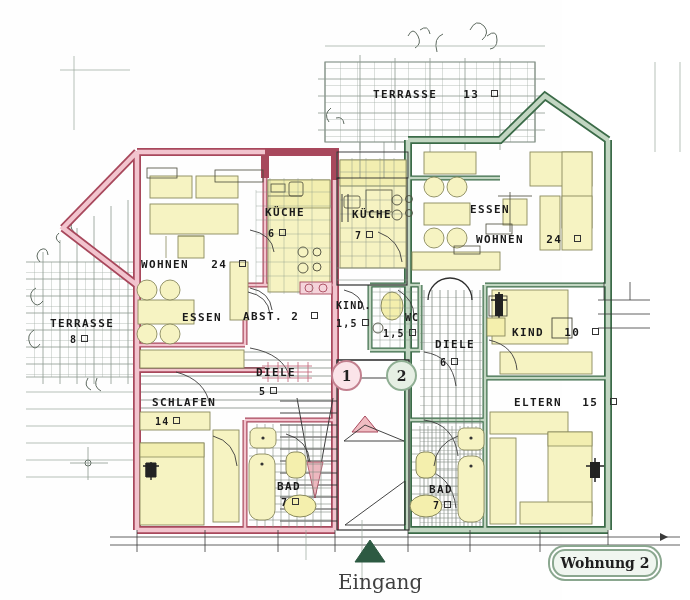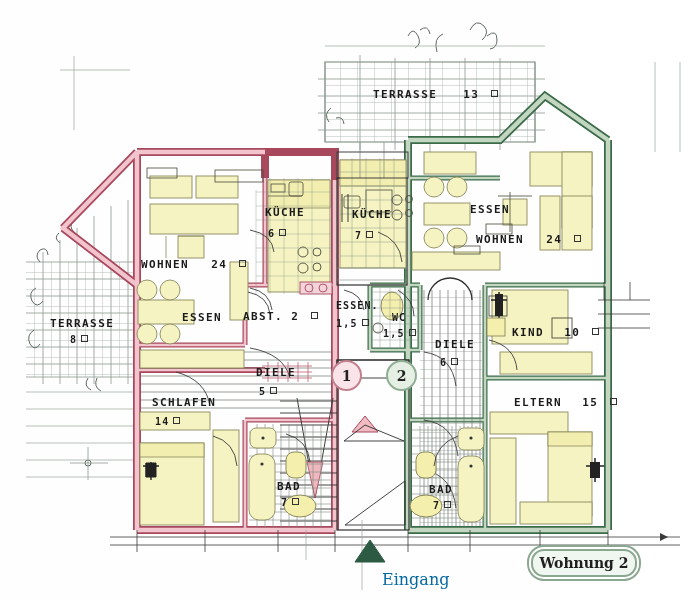--- a/index.html
+++ b/index.html
@@ -21,22 +21,22 @@
        color:#1f1f1f;}
   .tag.p{border:2px solid #c98c9c;box-shadow:0 0 0 2px #fff,0 0 0 4px #c98c9c;
          background:#fdf0f3;}
   .tag.g{border:2px solid #8aa78f;box-shadow:0 0 0 2px #fff,0 0 0 4px #8aa78f;
          background:#f0f6f0;}
   .circ{position:absolute;width:27px;height:27px;border-radius:50%;
         display:flex;align-items:center;justify-content:center;
         font-family:"DejaVu Serif",serif;font-size:14px;font-weight:700;color:#222;}
   .circ.p{border:2px solid #c2808f;background:#fbe4e9;}
   .circ.g{border:2px solid #8fae93;background:#e6efe4;}
-  .eing{position:absolute;font-family:"DejaVu Serif",serif;font-size:16px;
-        color:#0369a1;margin-left:44px;}
+  .eing{position:absolute;font-family:"DejaVu Serif",serif;font-size:20px;
+        color:#404040;}
 </style>
 </head>
 <body>
 
 <div id="plan">
 
 <svg width="690" height="600">
   <defs>
     <pattern id="tilegrid" width="17" height="17" patternUnits="userSpaceOnUse">
       <path d="M17 0 L0 0 0 17" fill="none" stroke="#9aa69c" stroke-width="0.7"></path>
@@ -405,27 +405,27 @@
 </div>
 
 <div class="lbl" style="left:352px;top:208px;">
   <span>KÜCHE</span>
 </div>
 <div class="num" style="left:355px;top:230px;">
   <span>7</span><span class="sq"></span>
 </div>
 
 <div class="lbl sm" style="left:336px;top:300px;">
-  <span>ESSEN.</span>
+  <span>KIND.</span>
 </div>
 <div class="num" style="left:336px;top:318px;">
   <span>1,5</span><span class="sq"></span>
 </div>
 
-<div class="lbl sm" style="left:372px;top:312px;padding-left:20px;">
+<div class="lbl sm" style="left:385px;top:312px;padding-left:20px;">
   <span>WC</span>
 </div>
 <div class="num" style="left:383px;top:328px;">
   <span>1,5</span><span class="sq"></span>
 </div>
 
 <div class="lbl" style="left:470px;top:203px;">
   <span>ESSEN</span>
 </div>
 
@@ -461,21 +461,21 @@
   <span>7</span><span class="sq"></span>
 </div>
 
 <div class="circ p" style="left:331px;top:360px;">
   <span>1</span>
 </div>
 <div class="circ g" style="left:386px;top:360px;">
   <span>2</span>
 </div>
 
-<div class="tag g" style="left:531px;top:549px;width:102px;">
+<div class="tag g" style="left:552px;top:549px;width:102px;">
   <span>Wohnung 2</span>
 </div>
 
 <div class="eing" style="left:338px;top:570px;">
   <span>Eingang</span>
 </div>
 
 </div>
 
 </body></html>

